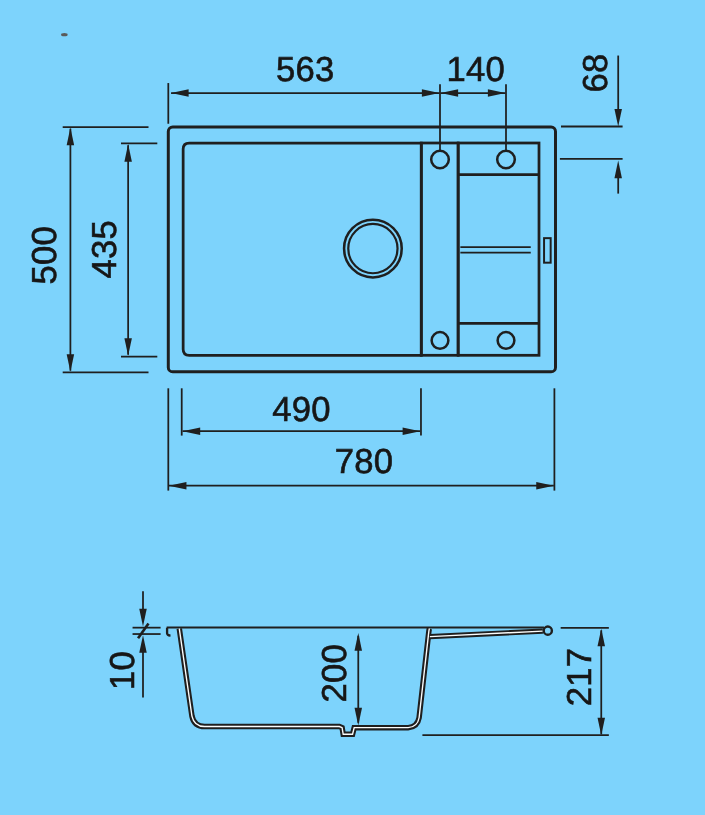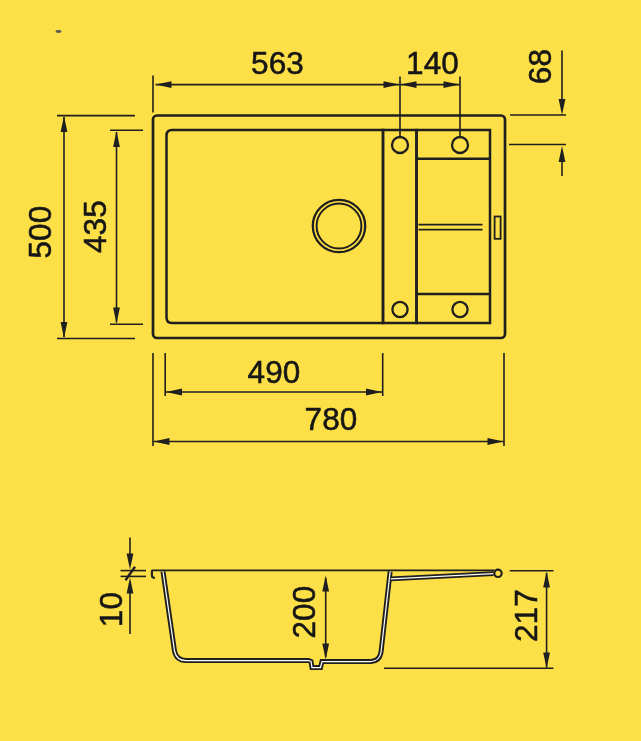--- a/index.html
+++ b/index.html
@@ -1,16 +1,16 @@
 <!DOCTYPE html>
 <html><head>
 <meta charset="utf-8">
 <style>
   html,body{margin:0;padding:0;background:#fff;}
-  .page{width:641px;height:741px;background:#fde047;position:relative;overflow:hidden;}
+  .page{width:641px;height:741px;background:#7dd3fc;position:relative;overflow:hidden;}
   svg{display:block;filter:blur(0.65px);}
   text{font-family:"Liberation Sans",sans-serif;fill:#161616;font-size:31.5px;letter-spacing:0.2px;stroke:#161616;stroke-width:0.55px;paint-order:stroke;}
 </style>
 </head>
 <body>
 <div class="page">
 <svg width="641" height="741" viewBox="0 0 641 741">
   <g fill="none" stroke="#1f1f1f">
 
     <ellipse cx="58.5" cy="31.5" rx="3" ry="1.4" fill="#5a5a5a" stroke="none"></ellipse>

